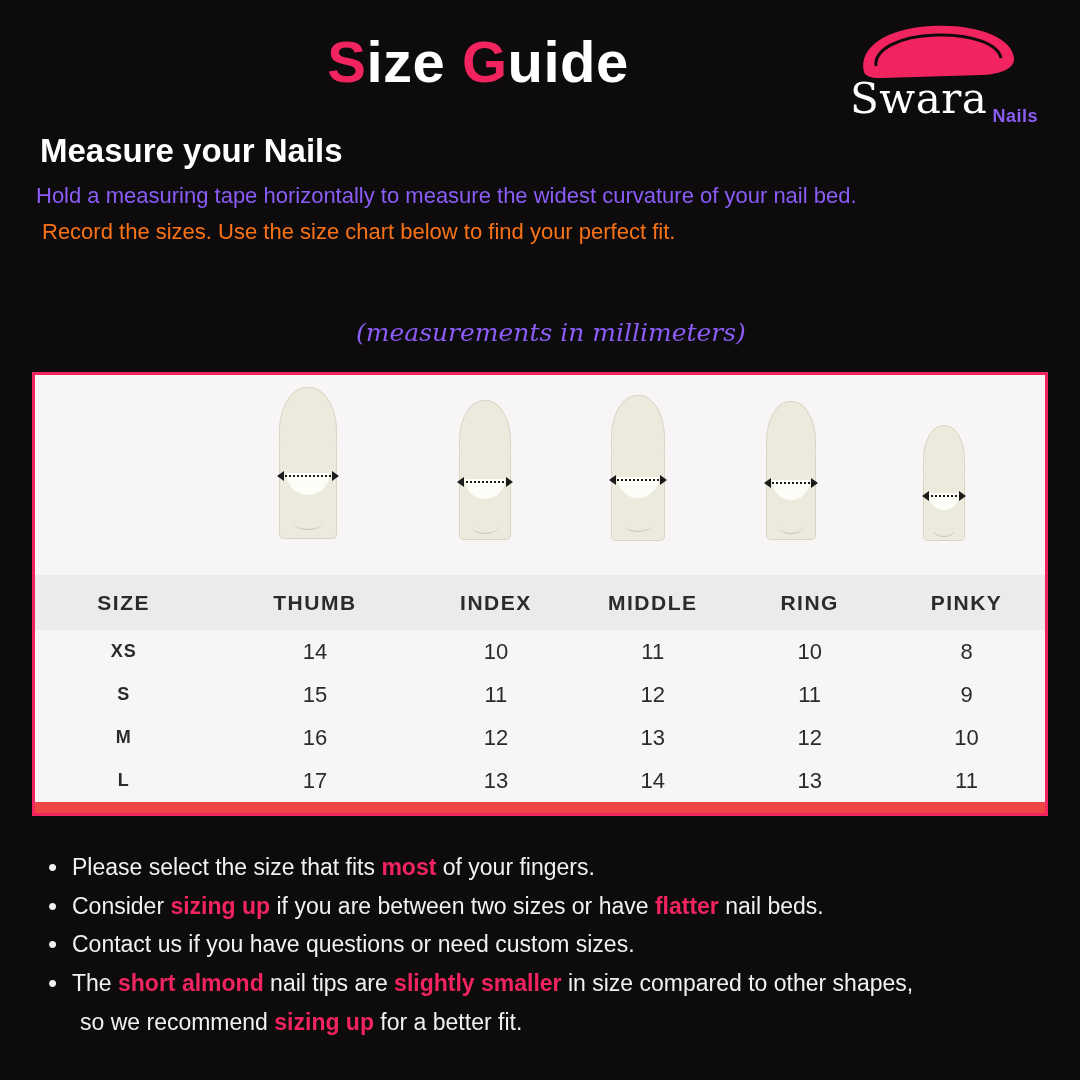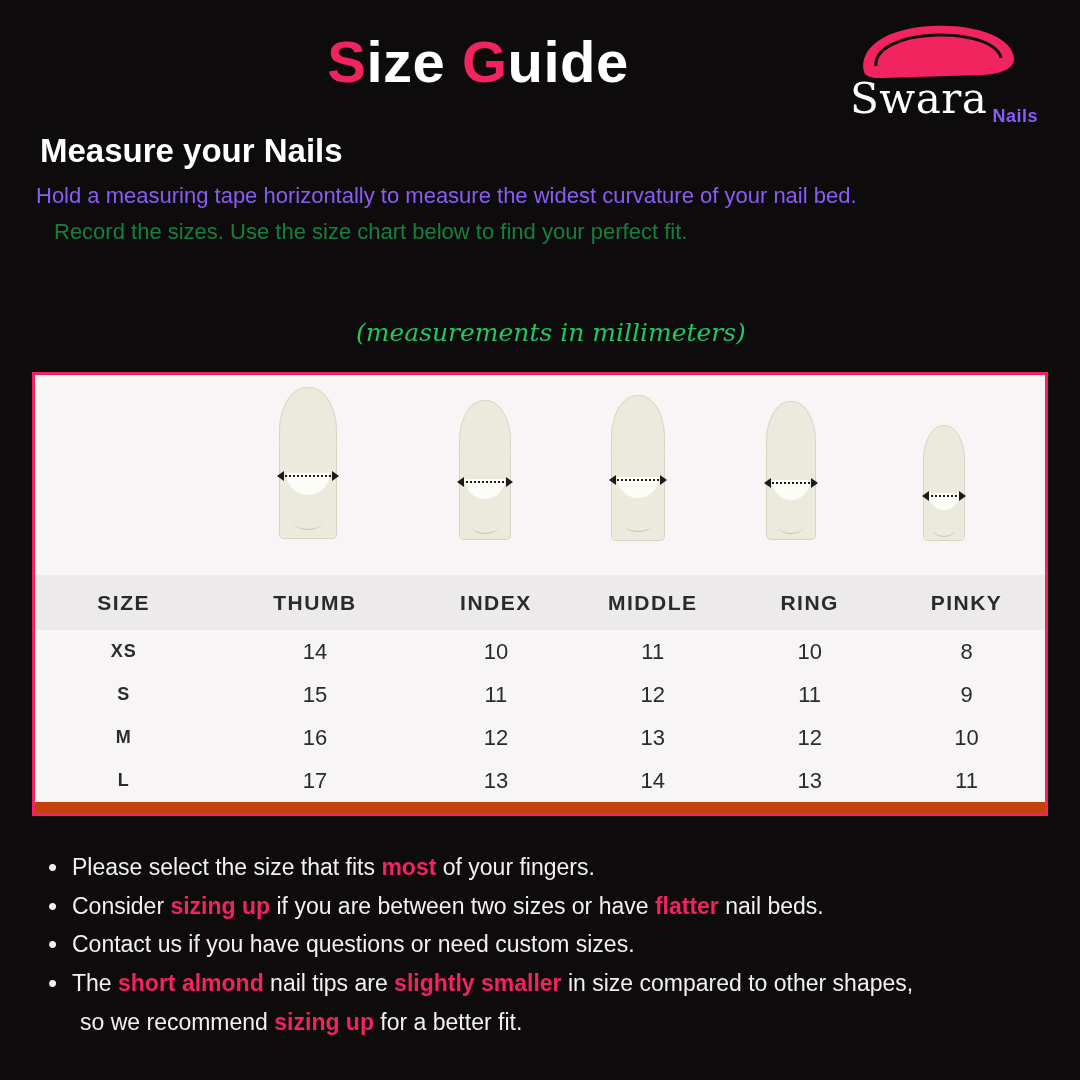--- a/index.html
+++ b/index.html
@@ -38,42 +38,42 @@
   
   .measure-head {
     position: absolute; top: 132px; left: 40px;
     font-size: 33px; font-weight: bold; color: #ffffff;
   }
   .measure-l1 {
     position: absolute; top: 183px; left: 36px;
     font-size: 22px; color: #8b5cf6;
   }
   .measure-l2 {
-    position: absolute; top: 219px; left: 54px;
-    font-size: 22px; color: #15803d;
+    position: absolute; top: 219px; left: 42px;
+    font-size: 22px; color: #f97316;
   }
 
   
   .mm-note {
     position: absolute; top: 318px; left: 356px;
     font-family: "DejaVu Serif", serif; font-style: italic;
-    font-size: 25px; color: #22c55e; text-align: right;
+    font-size: 25px; color: #8b5cf6; text-align: right;
   }
   .size-chart-label {
     position: absolute; top: 313px; right: 42px;
     font-size: 34px; font-weight: bold; color: #f2245f;
     letter-spacing: 0.5px;
   }
 
   
   .chart {
     position: absolute; top: 372px; left: 32px;
     width: 1016px; height: 444px;
     border: 3px solid #f2245f;
-    background: #c2410c;
+    background: #ef4444;
     overflow: hidden;
   }
   .nail-row {
     position: relative; height: 200px;
     background: #f7f5f5;
   }
   .nail-cell { position: absolute; top: 0; height: 200px; }
   .nail {
     position: absolute; left: 50%; transform: translateX(-50%);
     background: #ece9dd;

